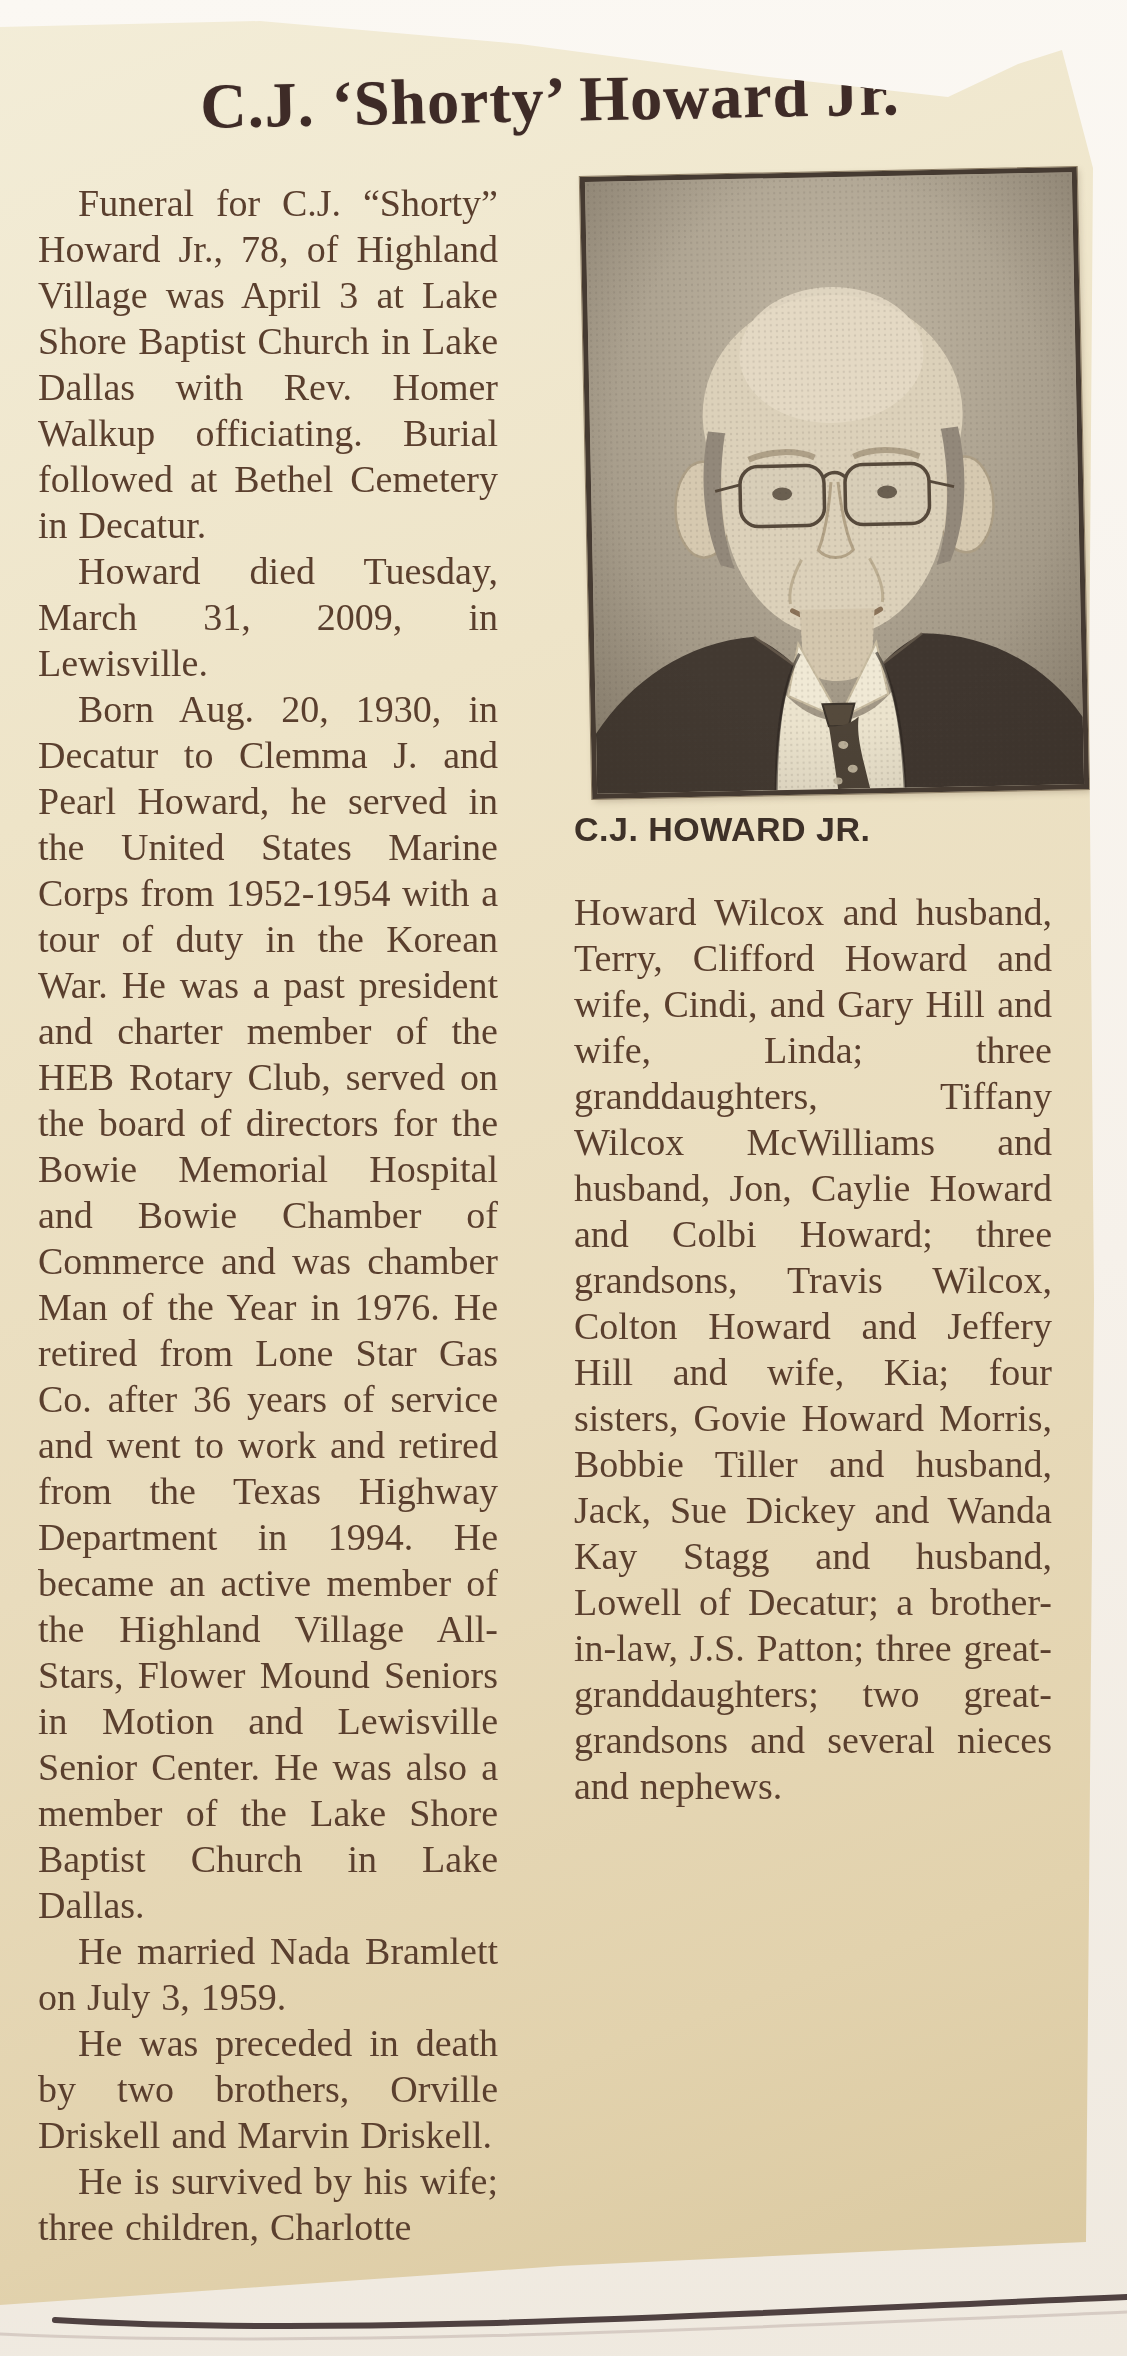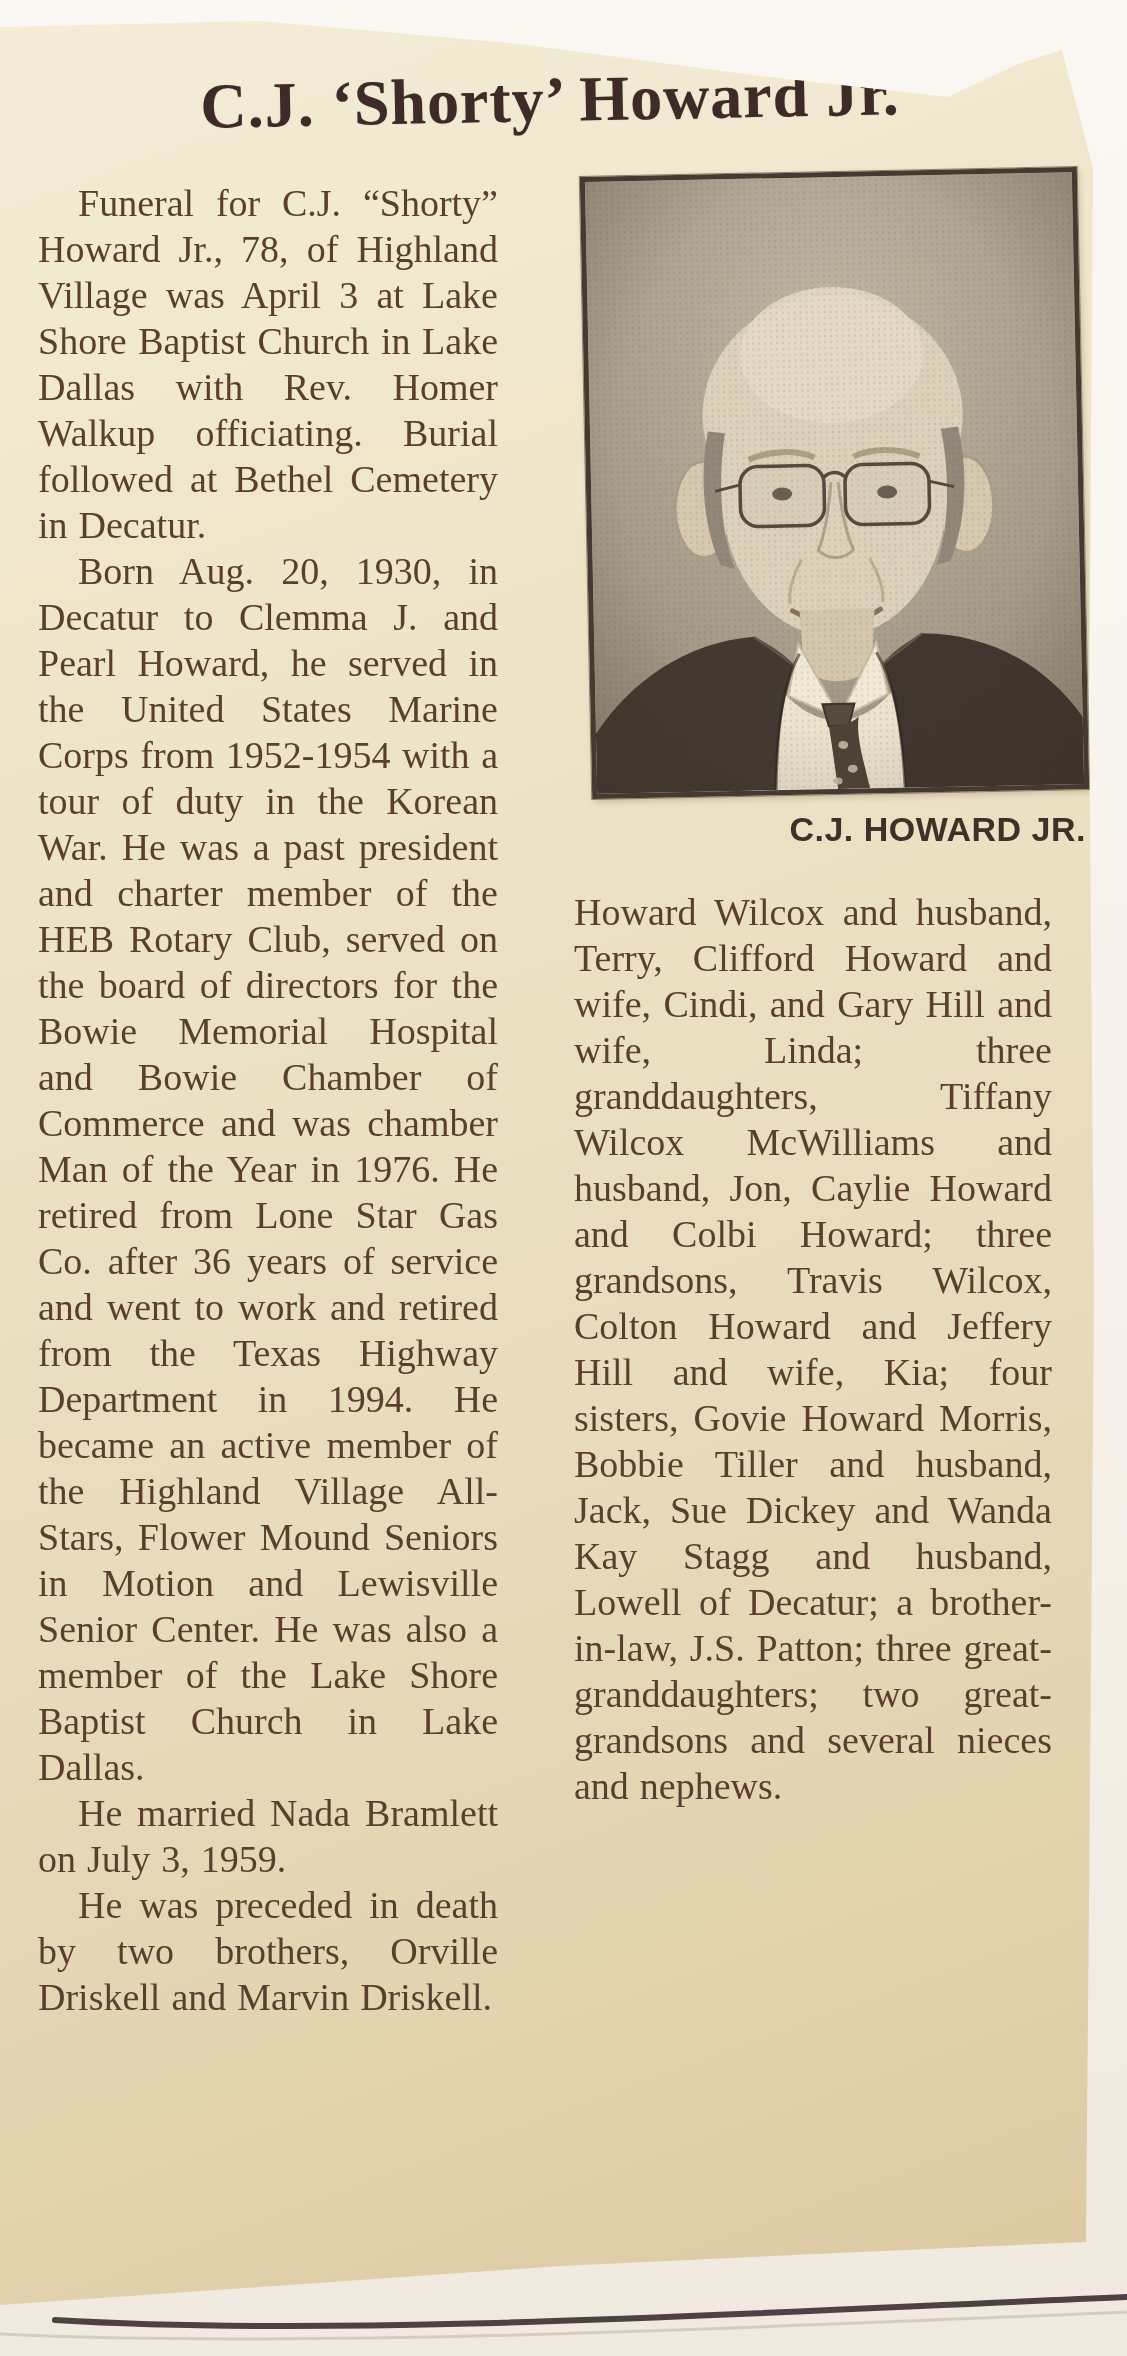--- a/index.html
+++ b/index.html
@@ -20,41 +20,43 @@
     font-size:46px;font-weight:400;color:#513a31;letter-spacing:2px;}
   .col-left{position:absolute;left:38px;top:180px;width:460px;}
   .col-right{position:absolute;left:574px;top:172px;width:518px;}
   p.body-par{margin:0;font-size:38px;line-height:46px;color:#5a3f2e;
     text-align:justify;text-indent:40px;word-spacing:1.5px;}
   p.no-indent{text-indent:0;}
   .figure{width:487px;margin:0 0 0 12px;border:5px solid #453a31;outline:1px solid #8d7e66;
     transform:rotate(-1.15deg);transform-origin:50% 50%;background:#a99f8d;
     box-shadow:2px 3px 6px rgba(90,70,50,.25);}
   .figure svg{display:block;}
-  .caption{margin:16px 6px 8px 0;text-align:right;font-family:"Liberation Sans",sans-serif;
+  .caption{margin:16px 6px 8px 0;font-family:"Liberation Sans",sans-serif;
     font-weight:700;font-size:34px;color:#3e3128;letter-spacing:.5px;}
   .right-text{width:478px;margin-top:40px;}
   .credit{width:478px;margin-top:10px;text-align:center;font-style:italic;
     font-size:30px;line-height:42px;color:#5f4734;}
   .credit div{transform:rotate(-.6deg);}
   .shadow-line{position:absolute;inset:0;pointer-events:none;}
 </style>
 </head>
 <body>
 
 <div id="shot">
   <div class="paper">
 
     <h1 class="headline">C.J. ‘Shorty’ Howard Jr.</h1>
 
     <div class="col-left">
       <p class="body-par">Funeral for C.J. “Shorty” Howard Jr., 78, of Highland Village was April 3 at Lake Shore Baptist Church in Lake Dallas with Rev. Homer Walkup officiating. Burial followed at Bethel Cemetery in Decatur.</p>
+      <p class="body-par">Howard died Tuesday, March 31, 2009, in Lewisville.</p>
       <p class="body-par">Born Aug. 20, 1930, in Decatur to Clemma J. and Pearl Howard, he served in the United States Marine Corps from 1952-1954 with a tour of duty in the Korean War. He was a past president and charter member of the HEB Rotary Club, served on the board of directors for the Bowie Memorial Hospital and Bowie Chamber of Commerce and was chamber Man of the Year in 1976. He retired from Lone Star Gas Co. after 36 years of service and went to work and retired from the Texas Highway Department in 1994. He became an active member of the Highland Village All-Stars, Flower Mound Seniors in Motion and Lewisville Senior Center. He was also a member of the Lake Shore Baptist Church in Lake Dallas.</p>
       <p class="body-par">He married Nada Bramlett on July 3, 1959.</p>
       <p class="body-par">He was preceded in death by two brothers, Orville Driskell and Marvin Driskell.</p>
+      <p class="body-par">He is survived by his wife; three children, Charlotte</p>
     </div>
 
     <div class="col-right">
       <div class="figure">
 
         <svg width="487" height="612" viewBox="0 0 487 612" xmlns="http://www.w3.org/2000/svg" role="img" aria-label="">
           <defs>
             <radialGradient id="bgGrad" cx="50%" cy="28%" r="85%">
               <stop offset="0%" stop-color="#c1b7a4"></stop>
               <stop offset="55%" stop-color="#a99f8d"></stop>

